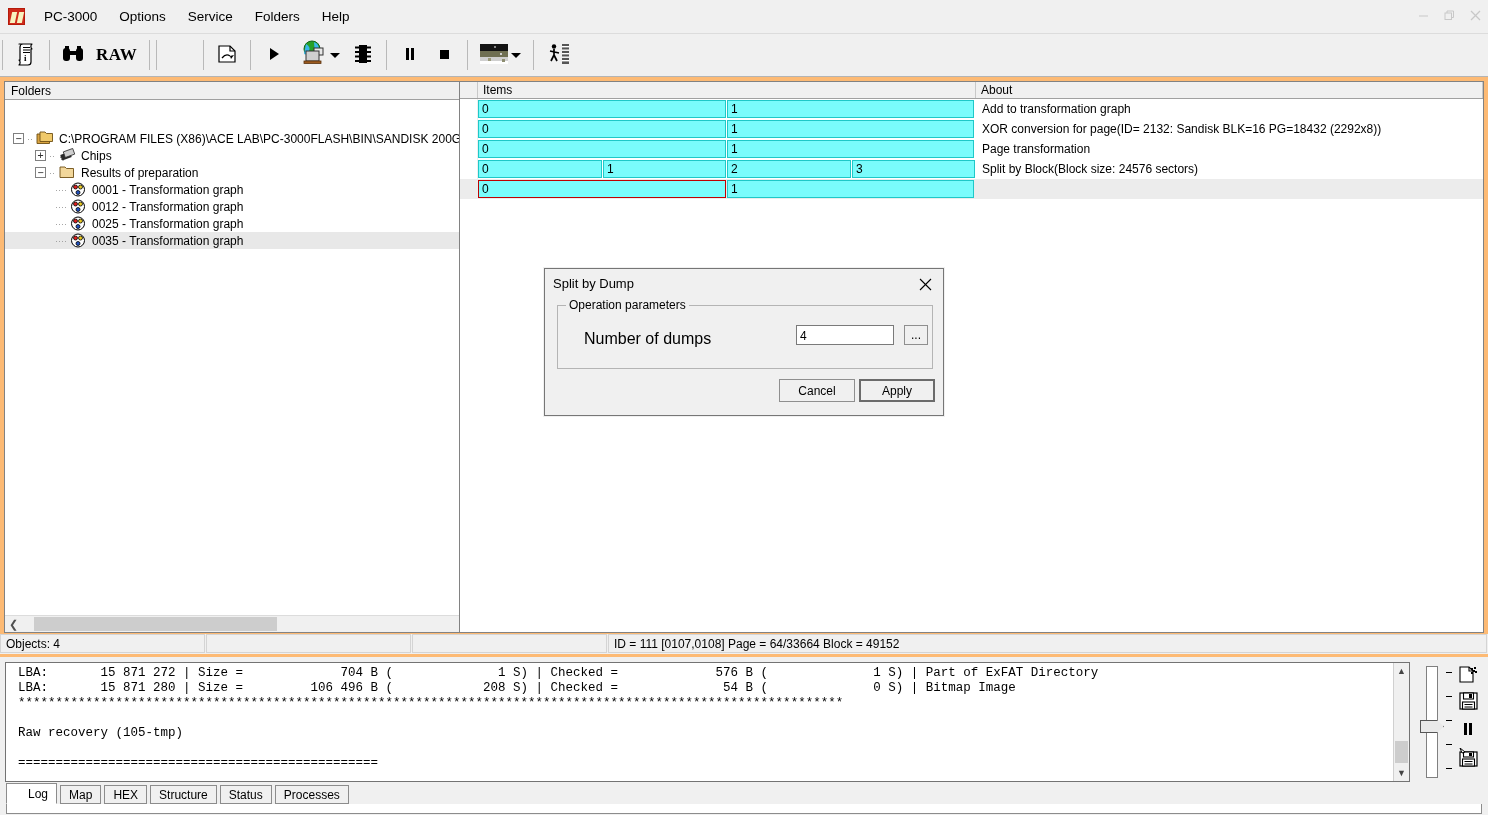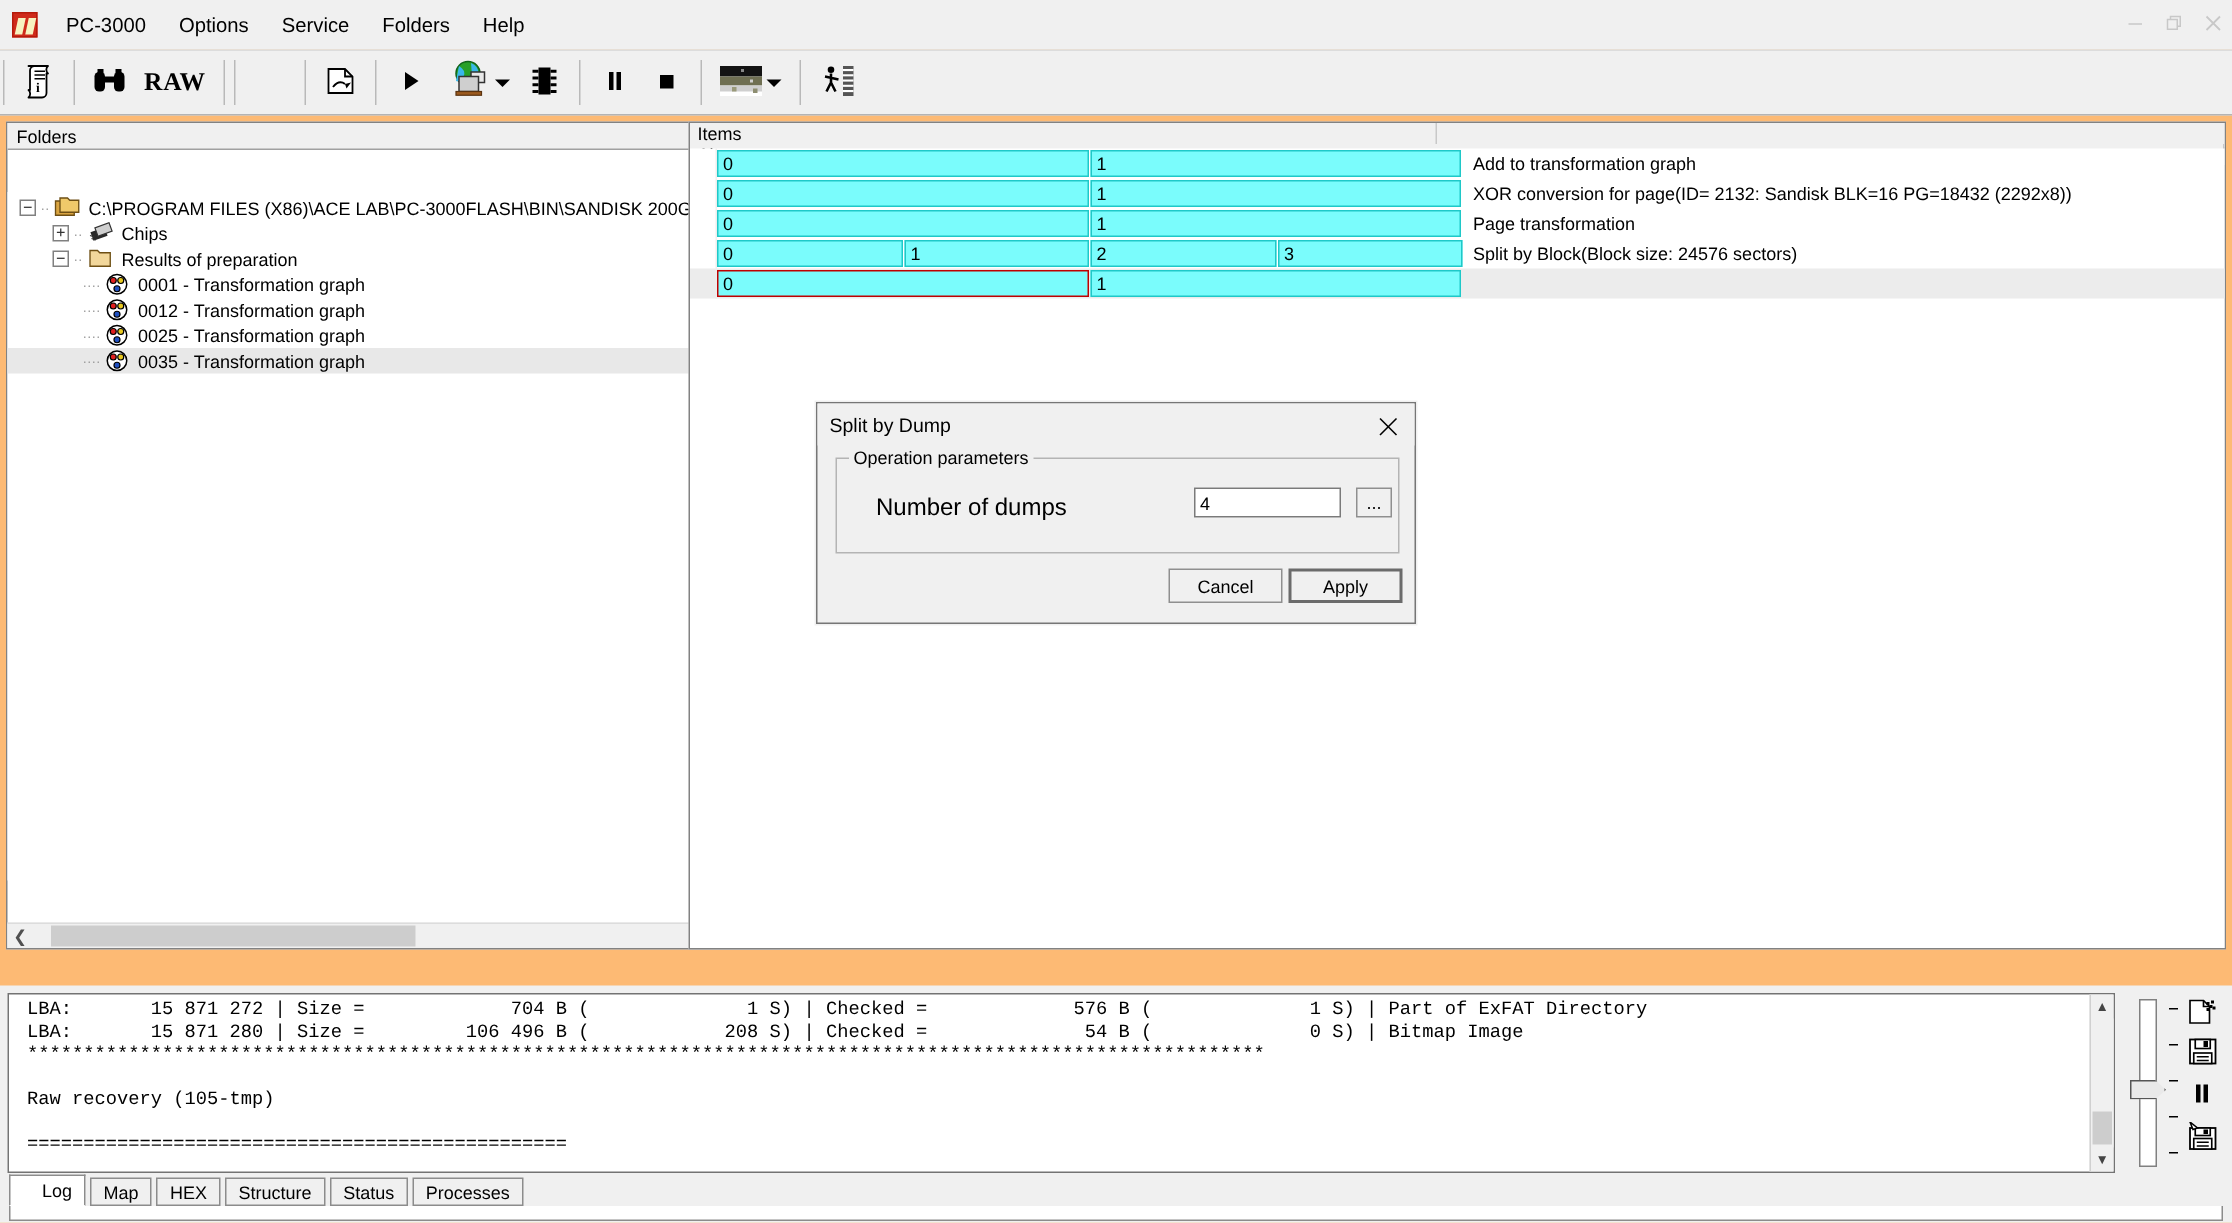--- a/index.html
+++ b/index.html
@@ -103,21 +103,21 @@
     font-size: 11px; color: #505050; background: #f0f0f0;
   }
   .ts-track { flex: 1; height: 16px; background: #f0f0f0; position: relative; }
   .ts-thumb { position: absolute; left: 12px; top: 1px; width: 243px; height: 14px; background: #cdcdcd; }
 
   
   .list-panel {
     position: absolute; left: 459px; top: 3px; right: 4px; height: 552px;
     background: #fff; border: 1px solid #828282;
   }
-  .list-head { display: flex; height: 17px; background: #f0f0f0; border-bottom: 1px solid #a0a0a0; flex-direction: column; }
+  .list-head { display: flex; height: 17px; background: #f0f0f0; border-bottom: 1px solid #a0a0a0; }
   .lh-gutter { width: 18px; border-right: 1px solid #c8c8c8; flex: none; background: #f0f0f0; }
   .lh-cell {
     display: flex; align-items: center; padding-left: 5px; font-size: 12px;
     border-right: 1px solid #c8c8c8; background: #f0f0f0;
   }
   .lh-items { width: 498px; flex: none; }
   .lh-about { flex: 1; }
   .list-body { position: relative; background: #fff; height: 533px; }
   .lrow { display: flex; height: 20px; align-items: stretch; }
   .lrow.sel { background: #ececec; }
@@ -566,20 +566,26 @@
           <div class="lrow-items">
             <div class="cellbox redsel" style="width:248px">0</div>
             <div class="cellbox" style="width:247px">1</div>
           </div>
         </div>
 
       </div>
     </div>
   </div>
 
+  <div class="statusbar">
+    <div class="sb-cell sb1">Objects: 4</div>
+    <div class="sb-cell sb2"></div>
+    <div class="sb-cell sb3"></div>
+    <div class="sb-cell sb4">ID = 111 [0107,0108] Page  = 64/33664 Block = 49152</div>
+  </div>
 
   <div class="logpanel">
     <div class="log-wrap">
       <div class="log-text">LBA:       15 871 272 | Size =             704 B (              1 S) | Checked =             576 B (              1 S) | Part of ExFAT Directory
 LBA:       15 871 280 | Size =         106 496 B (            208 S) | Checked =              54 B (              0 S) | Bitmap Image
 **************************************************************************************************************
 
 Raw recovery (105-tmp)
 
 ================================================

